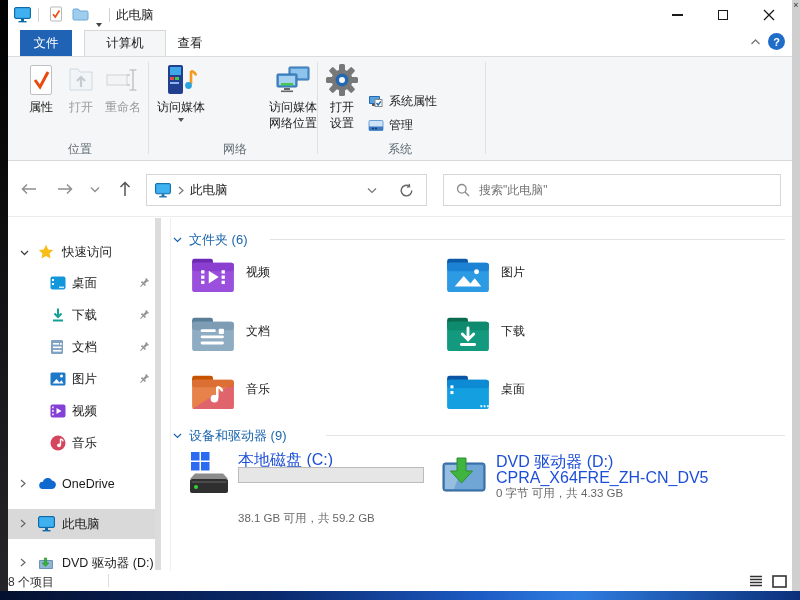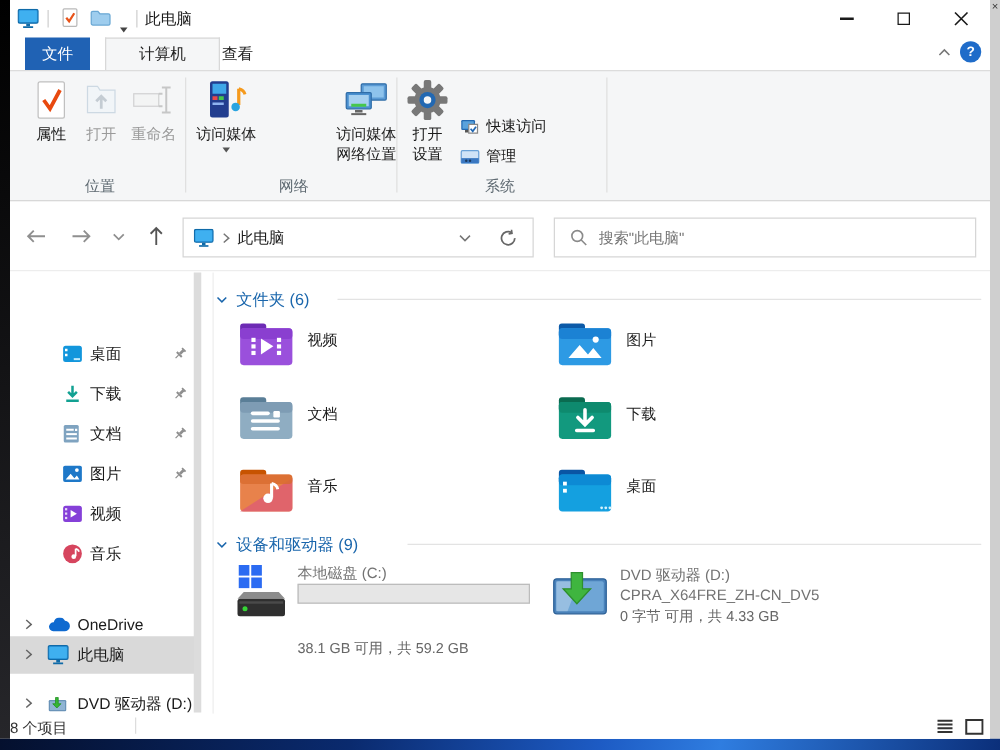--- a/index.html
+++ b/index.html
@@ -48,21 +48,21 @@
   .side-item .slabel { position:absolute; white-space:nowrap; }
   .side-item .pin { position:absolute; left:130px; display:flex; }
   .sb-scroll { position:absolute; left:147px; top:218px; width:6px; height:352px; background:#dcdcdc; }
   .pane-split { position:absolute; left:162px; top:218px; width:1px; height:353px; background:#eeeeee; }
   
   .sect-head { position:absolute; display:flex; align-items:center; font-size:13px; color:#1a66ac; }
   .sect-rule { position:absolute; height:1px; background:#e3e3e3; }
   .tile { position:absolute; width:250px; height:46px; display:flex; }
   .ticon { width:46px; flex:none; }
   .tlabel { margin-left:10px; margin-top:8px; font-size:12px; color:#1a1a1a; white-space:nowrap; }
-  .drive-name { position:absolute; font-size:12px; color:#737373; white-space:nowrap; }
+  .drive-name { position:absolute; font-size:16px; color:#1d4ed8; white-space:nowrap; }
   .drive-cap { position:absolute; font-size:11.5px; color:#666; white-space:nowrap; }
   .diskbar { position:absolute; width:186px; height:16px; background:#e6e6e6; border:1px solid #bcbcbc; }
   .diskbar .fill { height:100%; background:#339fd6; }
   
   .statusbar { position:absolute; left:0; top:571px; width:784px; height:20px; background:#fff; font-size:12px; color:#333; }
   .viewbtn { position:absolute; top:1px; width:22px; height:18px; display:flex; align-items:center; justify-content:center; }
 </style>
 </head>
 <body>
 
@@ -111,21 +111,21 @@
         </span>
       <span class="winctl" style="left:738px">
         <svg width="12" height="12" viewBox="0 0 12 12">
             <path d="M1 1 L11 11 M11 1 L1 11" stroke="#1a1a1a" stroke-width="1.3"></path>
           </svg>
       </span>
     </div>
 
     <div class="tabsrow">
       <span class="tab tab-file" style="left:12px;width:52px">文件</span>
-      <span class="tab tab-active" style="left:76px;width:92px">计算机</span>
+      <span class="tab tab-active" style="left:76px;width:82px">计算机</span>
       <span class="tab" style="left:156px;width:52px">查看</span>
       <span style="position:absolute;left:742px;top:8px;display:flex;">
         <svg width="11" height="8" viewBox="0 0 11 8">
             <path d="M1.5 6 L5.5 2 L9.5 6" stroke="#777" stroke-width="1.3" fill="none"></path>
           </svg>
       </span>
       <span style="position:absolute;left:760px;top:3px;width:17px;height:17px;border-radius:50%;background:#1f6cc9;color:#fff;font-size:11px;font-weight:bold;display:flex;align-items:center;justify-content:center;">?</span>
     </div>
 
     <div class="ribbon">
@@ -216,21 +216,21 @@
       <div class="smallbtn" style="left:360px;top:34px">
         <span style="display:flex">
           <svg width="16" height="15" viewBox="0 0 16 15">
               <rect x="1" y="2" width="11" height="8" rx="1" fill="#2268b2"></rect>
               <rect x="2" y="3" width="9" height="6" fill="#5aa2dc"></rect>
               <rect x="4" y="10" width="3" height="2" fill="#555"></rect>
               <rect x="7" y="5.5" width="7" height="7" fill="#fff" stroke="#888"></rect>
               <path d="M8.5 9 l1.7 2 2.6-3.6" stroke="#2268b2" stroke-width="1.4" fill="none"></path>
             </svg>
         </span>
-        <span>快速访问</span>
+        <span>系统属性</span>
       </div>
       <div class="smallbtn" style="left:360px;top:58px">
         <span style="display:flex">
           <svg width="16" height="15" viewBox="0 0 16 15">
               <rect x="1" y="2.5" width="14" height="10" rx="1" fill="#cfe3f7" stroke="#6aa2d8"></rect>
               <rect x="1" y="8.5" width="14" height="4" fill="#3a78c2"></rect>
               <circle cx="5" cy="10.5" r="1" fill="#1a3a60"></circle>
               <circle cx="8" cy="10.5" r="1" fill="#1a3a60"></circle>
             </svg>
         </span>
@@ -296,20 +296,31 @@
           <svg width="14" height="14" viewBox="0 0 14 14">
               <circle cx="5.8" cy="5.8" r="4.3" stroke="#8a8a8a" stroke-width="1.3" fill="none"></circle>
               <path d="M9 9 L13 13" stroke="#8a8a8a" stroke-width="1.3"></path>
             </svg>
         </span>
         <input type="text" placeholder="搜索&quot;此电脑&quot;" style="">
       </div>
     </div>
 
     <div class="sidebar">
+      <div class="side-item" style="top:19px">
+        <span class="chev"><svg width="9" height="6" viewBox="0 0 9 6">
+              <path d="M1 1 L4.5 4.5 L8 1" stroke="#444" stroke-width="1.3" fill="none"></path>
+            </svg></span>
+        <span class="sicon" style="left:30px">
+            <svg width="16" height="16" viewBox="0 0 16 16">
+              <path d="M8 0.8 l2.2 4.6 5 .6-3.7 3.4 1 5-4.5-2.5-4.5 2.5 1-5L.8 6l5-.6z" fill="#f8bd17"></path>
+            </svg>
+          </span>
+        <span class="slabel" style="left:54px">快速访问</span>
+      </div>
       <div class="side-item" style="top:50px">
         <span class="sicon" style="left:42px">
             <svg width="16" height="14" viewBox="0 0 16 14">
               <rect x="0.5" y="0.5" width="15" height="13" rx="2" fill="#1296dc"></rect>
               <rect x="2" y="3" width="2" height="2" fill="#fff"></rect>
               <rect x="2" y="7" width="2" height="2" fill="#fff"></rect>
               <rect x="9" y="10.5" width="5" height="1.6" fill="#bfeafc"></rect>
             </svg>
           </span>
         <span class="slabel" style="left:64px">桌面</span>
@@ -401,21 +412,21 @@
         <span class="sicon" style="left:42px">
             <svg width="16" height="16" viewBox="0 0 16 16">
               <circle cx="8" cy="8" r="7.5" fill="#d6455e"></circle>
               <path d="M10.5 4 v6" stroke="#fff" stroke-width="1.4"></path>
               <path d="M10.5 4 c1.6.4 2.4 1 2.7 2.4" stroke="#fff" stroke-width="1.3" fill="none"></path>
               <circle cx="9" cy="10.3" r="1.9" fill="#fff"></circle>
             </svg>
           </span>
         <span class="slabel" style="left:64px">音乐</span>
       </div>
-      <div class="side-item" style="top:267px">
+      <div class="side-item" style="top:251px">
         <span class="chev"><svg width="6" height="9" viewBox="0 0 6 9">
               <path d="M1 1 L5 4.5 L1 8" stroke="#666" stroke-width="1.2" fill="none"></path>
             </svg></span>
         <span class="sicon" style="left:30px">
             <svg width="18" height="12" viewBox="0 0 18 12">
               <path d="M4.6 11 a3.6 3.6 0 0 1 .4-7.2 A4.8 4.8 0 0 1 14 2.6 a3.4 3.4 0 0 1-.6 8.4 z" fill="#0f6ad0"></path>
             </svg>
           </span>
         <span class="slabel" style="left:54px">OneDrive</span>
       </div>

